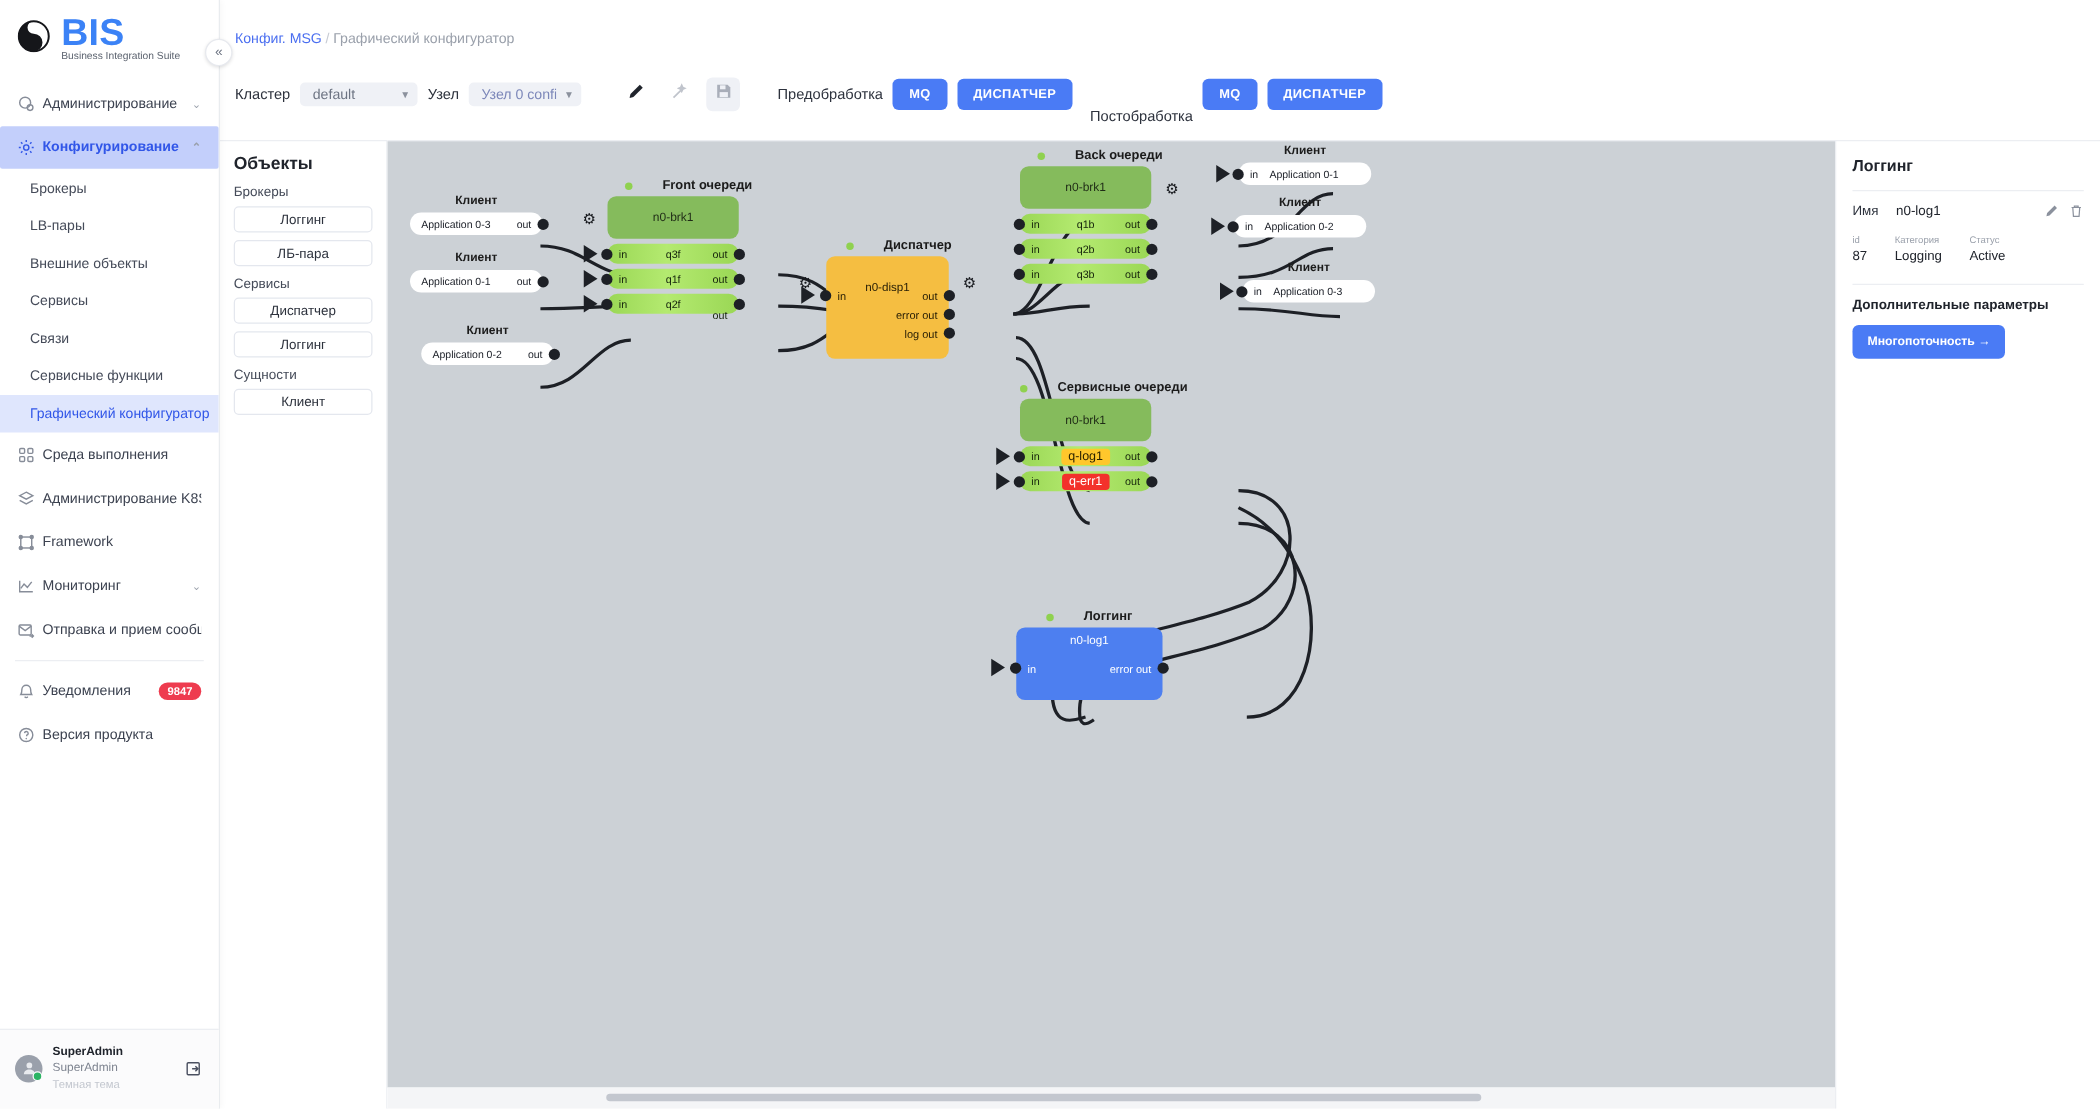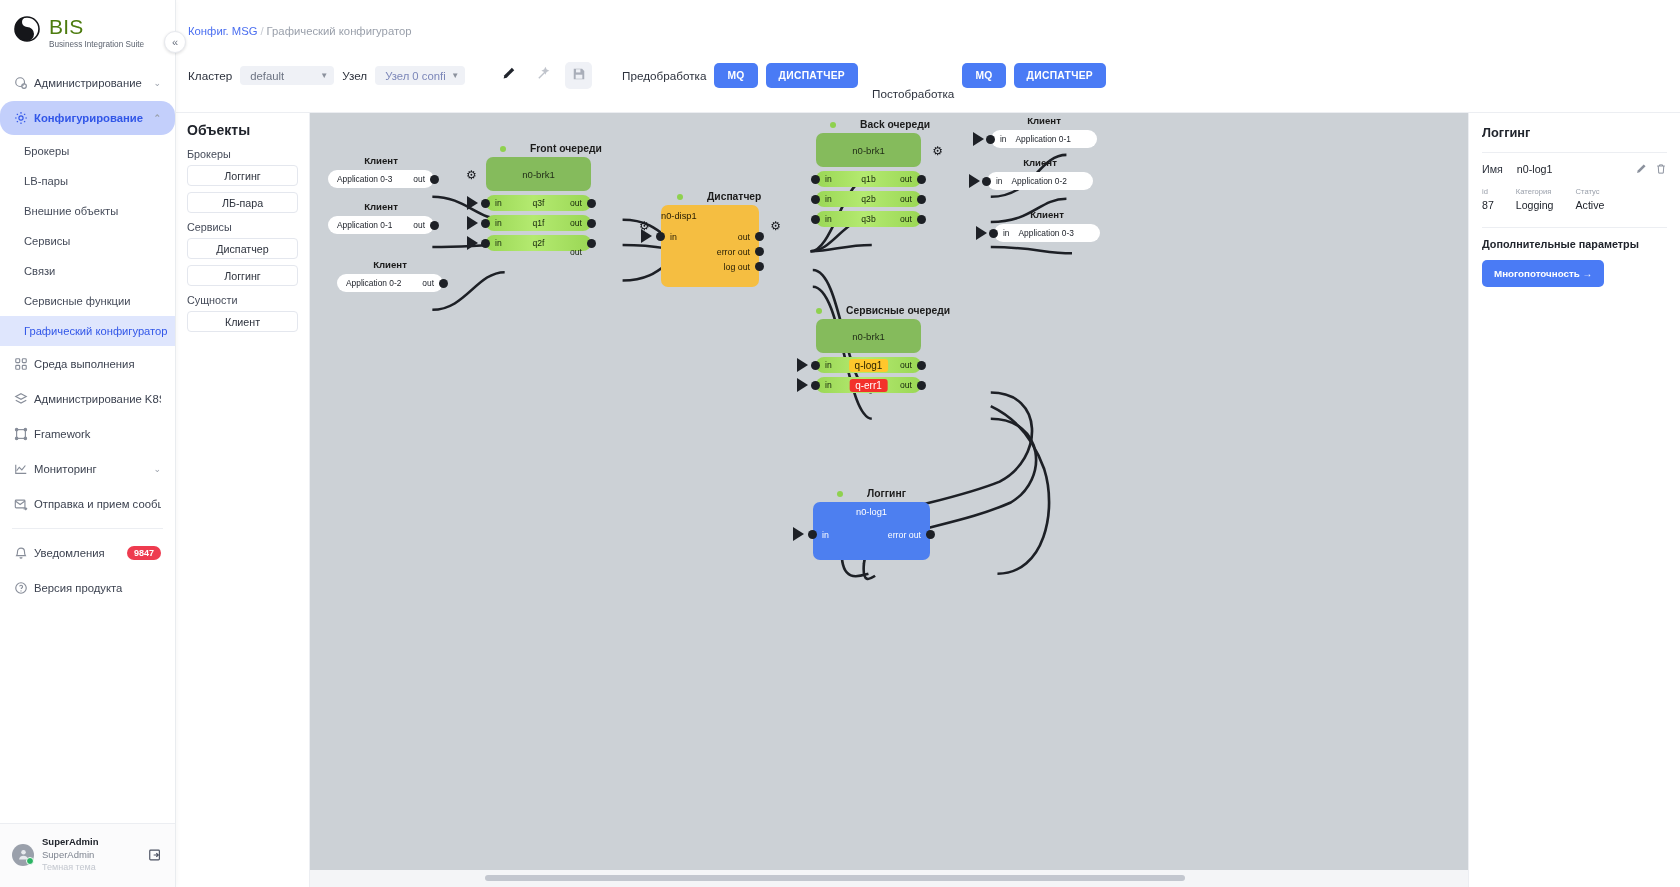--- a/index.html
+++ b/index.html
@@ -17,39 +17,39 @@
     width: 176px; height: 887px; background: #fff;
     border-right: 1px solid #e9ecef;
     display: flex; flex-direction: column;
     position: relative; flex: 0 0 176px;
     box-shadow: 0 0 6px rgba(0,0,0,0.05);
   }
   .brand { display: flex; align-items: flex-start; padding: 14px 0 10px 14px; gap: 9px; }
   .brand-logo { width: 26px; height: 26px; flex: 0 0 26px; position: relative; margin-top: 2px;}
   .brand-logo svg { display:block; }
   .brand-texts { display: flex; flex-direction: column; }
-  .brand-title { font-size: 21px; font-weight: normal; color: #4d7c0f; line-height: 25px; letter-spacing: .2px;}
+  .brand-title { font-size: 30px; font-weight: bold; color: #3b82f6; line-height: 25px; letter-spacing: .2px;}
   .brand-sub { font-size: 8.2px; color: #5d6470; margin-top: 1px; }
   .collapse-btn {
     position: absolute; right: -11px; top: 31px; width: 22px; height: 22px;
     background: #fff; border: 1px solid #e7e9ee; border-radius: 50%;
     display: flex; align-items: center; justify-content: center;
     font-size: 11px; color: #6b7280; cursor: pointer; z-index: 20;
     box-shadow: 0 1px 3px rgba(0,0,0,.12);
   }
   .nav { margin-top: 6px; flex: 1; overflow: hidden; }
   .nav-row {
     display: flex; align-items: center; height: 34px; padding: 0 14px;
     font-size: 11.3px; color: #3c4250; cursor: pointer; position: relative;
     margin: 1px 0;
   }
   .nav-row .ico { width: 20px; flex: 0 0 20px; display:flex; align-items:center; color:#878d99; }
   .nav-row .lbl { flex: 1; white-space: nowrap; overflow: hidden; }
   .nav-row .chev { font-size: 9px; color: #9aa0ab; }
-  .nav-row.active { background: #c3cffb; color: #3156e8; font-weight: 600; border-radius: 14px; }
+  .nav-row.active { background: #c3cffb; color: #3156e8; font-weight: 600; border-radius: 2px; }
   .nav-row.active .ico { color: #3156e8; }
   .nav-sub {
     display:flex; align-items:center; height: 30px; padding-left: 24px;
     font-size: 11.2px; color: #454b59; cursor: pointer;
   }
   .nav-sub.sel { background: #dfe6fd; color: #3156e8; }
   .nav-divider { height:1px; background:#eceef2; margin: 7px 12px; }
   .badge {
     background: #ee3b4f; color: #fff; font-size: 9px; font-weight: bold;
     border-radius: 9px; padding: 2px 7px; margin-left: auto;
@@ -131,21 +131,21 @@
   .qrow .in { margin-left: 9px; }
   .qrow .mid { position:absolute; left:50%; transform:translateX(-50%); }
   .qrow .out { position:absolute; right: 9px; }
   .tag { border-radius:3px; padding:1px 6px; font-size:10px; }
   .tag.warn { background:#ffc72c; color:#2b2200; }
   .tag.err  { background:#f3312b; color:#fff; }
 
   .dispatcher {
     background:#f5be41; border-radius: 7px; position:relative; color:#2a2006; font-size:9.6px;
   }
-  .disp-name { text-align:left; padding-top:6px; font-size:9.3px;}
+  .disp-name { text-align:center; padding-top:20px; font-size:9.3px;}
   .disp-port { position:absolute; font-size:8.8px; }
 
   .logging-node { background:#4d7ff0; border-radius:7px; position:relative; color:#fff; font-size:9.3px;}
   .clientbox {
     background:#fff; border-radius: 11px; height: 18px; display:flex; align-items:center;
     font-size: 8.4px; color:#20242c; position: relative; padding: 0 9px; white-space:nowrap;
   }
   .client-cap { font-size:9.6px; font-weight:bold; color:#1b1b1b; text-align:center; }
   .gear { position:absolute; font-size: 12px; color:#16181d; line-height:1; }
   .dot { position:absolute; width:9px; height:9px; border-radius:50%; background:#1d2026; }

